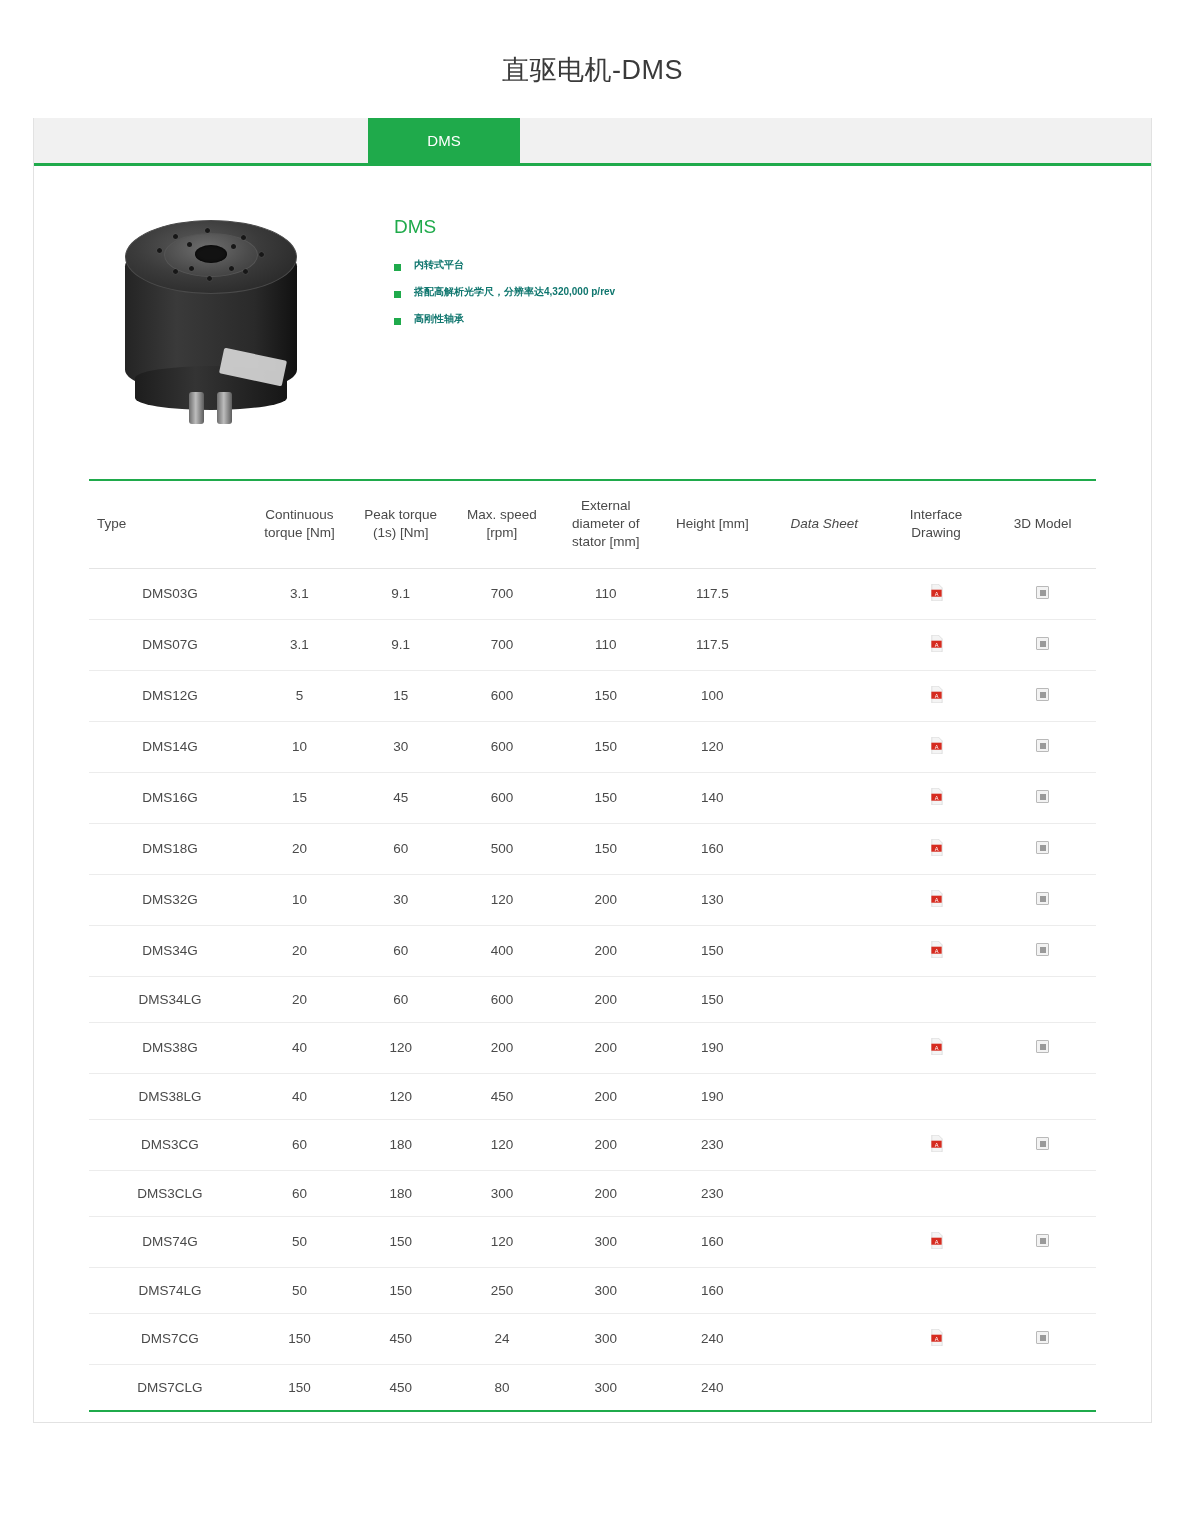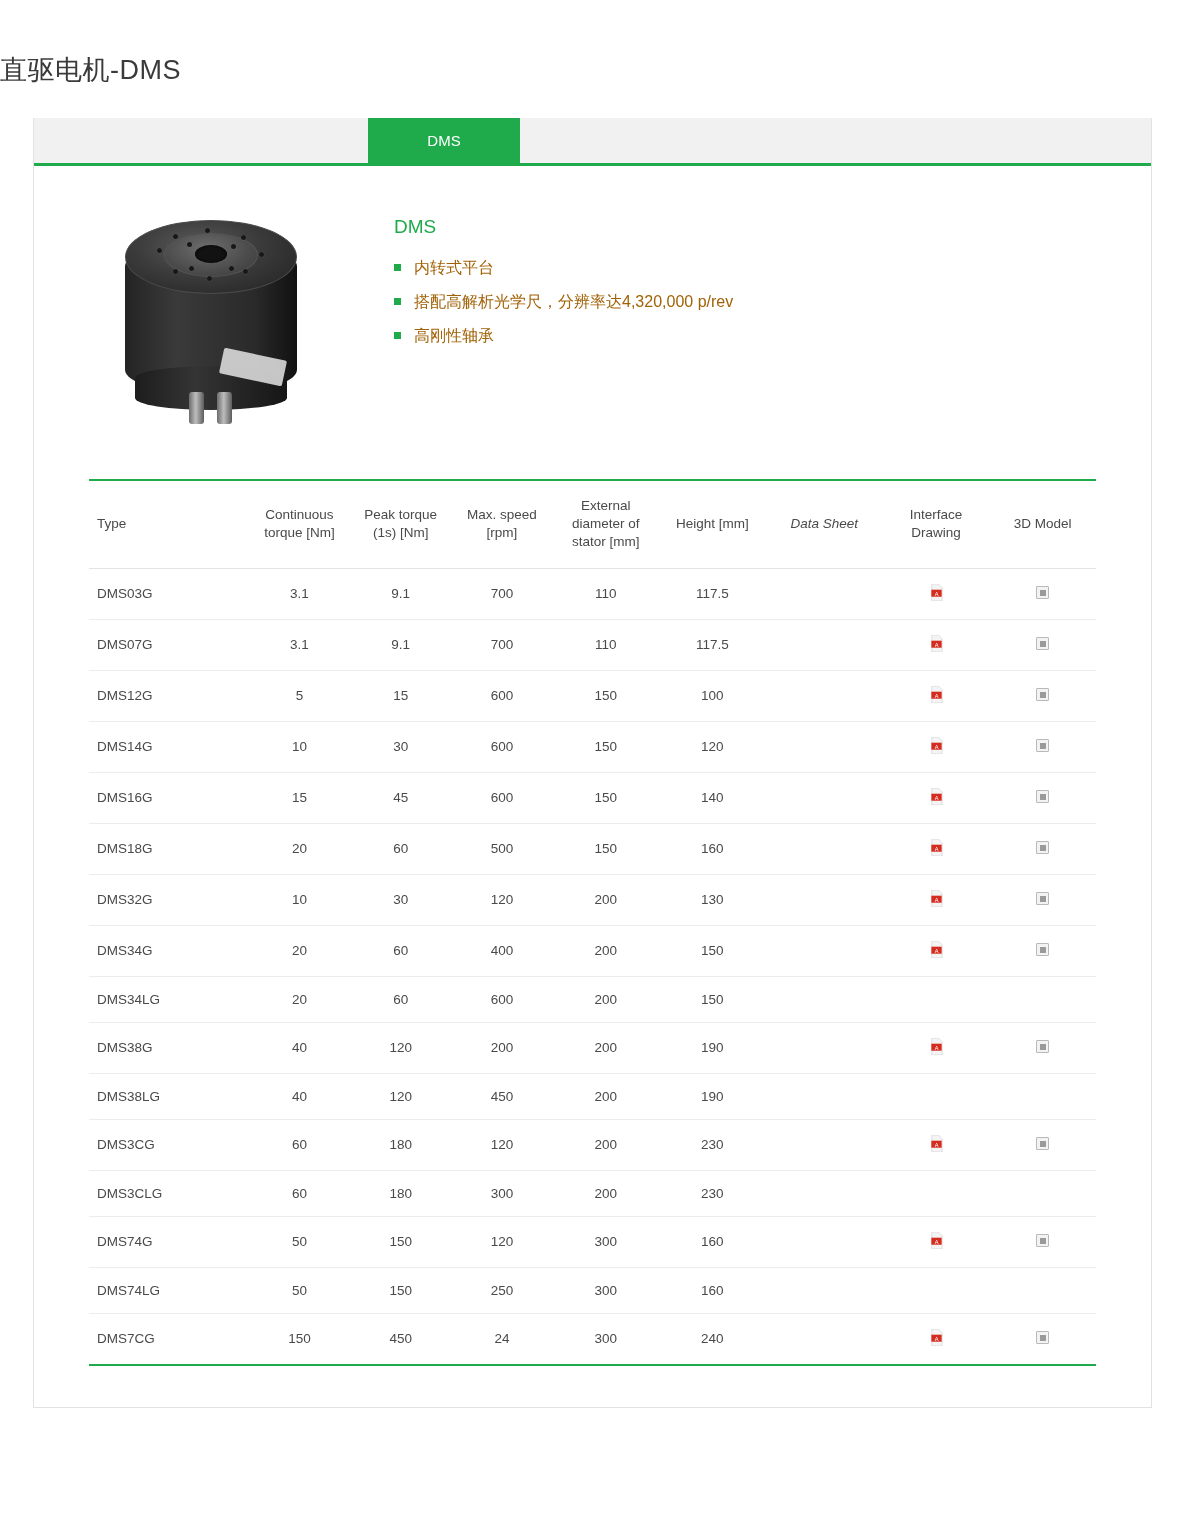--- a/index.html
+++ b/index.html
@@ -9,20 +9,21 @@
     background: #ffffff;
     font-family: "Liberation Sans", sans-serif;
     color: #333333;
   }
   body {
     width: 1185px;
     min-height: 1519px;
     position: relative;
   }
   .page-title {
+    text-align: center;
     font-size: 27px;
     font-weight: normal;
     color: #3a3a3a;
     margin: 0;
     padding: 52px 0 30px 0;
     letter-spacing: 0.5px;
   }
   .panel {
     margin: 0 33px;
     border: 1px solid #e2e2e2;
@@ -156,22 +157,23 @@
   }
   .feature-list {
     list-style: none;
     margin: 0;
     padding: 0;
   }
   .feature-list li {
     position: relative;
     padding-left: 20px;
     margin-bottom: 13px;
-    font-size: 16px;
-    color: #a16207;
+    font-size: 10px;
+    color: #0f766e;
+    font-weight: bold;
   }
   .feature-list li .bullet {
     position: absolute;
     left: 0;
     top: 6px;
     width: 7px;
     height: 7px;
     background: #1faa4b;
   }
   table.spec {
@@ -196,21 +198,21 @@
     padding-left: 8px;
   }
   table.spec tbody td {
     padding: 15px 6px;
     border-bottom: 1px solid #ececec;
     text-align: center;
     vertical-align: middle;
     color: #4a4a4a;
   }
   table.spec tbody td.left {
-    text-align: left;
+    text-align: center;
     padding-left: 8px;
   }
   table.spec tbody tr.alt {
     background: #fafafa;
   }
   table.spec tbody tr:last-child td {
     border-bottom: 2px solid #1faa4b;
   }
   .col-type { width: 15%; }
   .col-num { width: 9.5%; }
@@ -551,17 +553,28 @@
             <td class="col-ext">300</td>
             <td class="col-h">240</td>
             <td class="col-ds"></td>
             <td class="col-id"><span class="pdf-icon"><svg viewBox="0 0 16 18" width="15" height="17">
                   <path d="M3 0h7l4 4v14H3z" fill="#f4f4f4" stroke="#dcdcdc"></path>
                   <path d="M2.5 6h11v7.5h-11z" fill="#d62b1f"></path>
                   <text x="8" y="12.2" font-size="6" fill="#fff" text-anchor="middle" font-family="Liberation Sans, sans-serif">A</text>
                 </svg></span></td>
             <td class="col-3d"><span class="model-icon"></span></td>
           </tr>
+          <tr>
+            <td class="left col-type">DMS7CLG</td>
+            <td class="col-num">150</td>
+            <td class="col-num">450</td>
+            <td class="col-num">80</td>
+            <td class="col-ext">300</td>
+            <td class="col-h">240</td>
+            <td class="col-ds"></td>
+            <td class="col-id"></td>
+            <td class="col-3d"></td>
+          </tr>
         </tbody>
     </table>
 
   </div>
 </div>
 
 </body></html>

